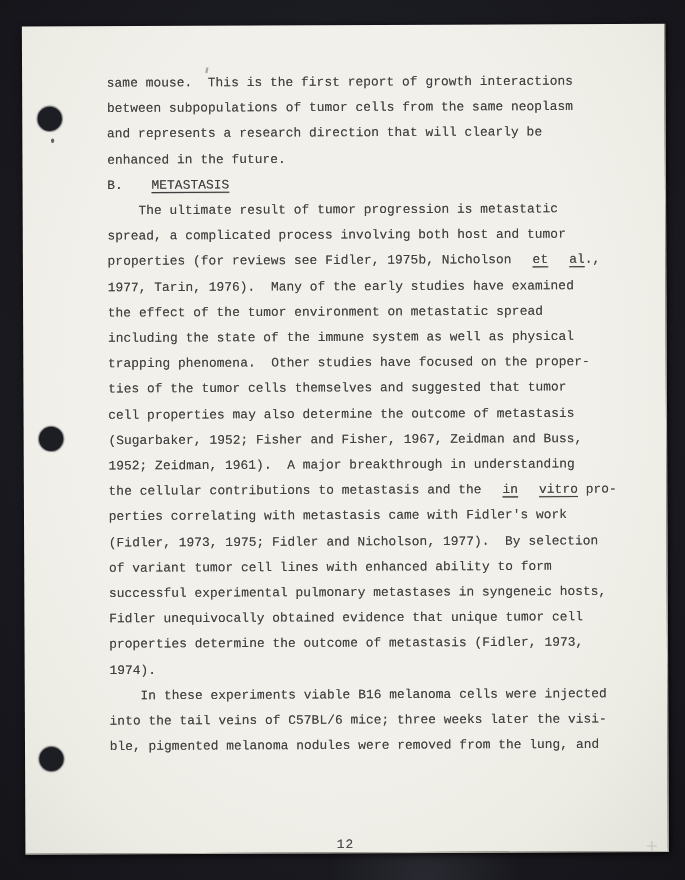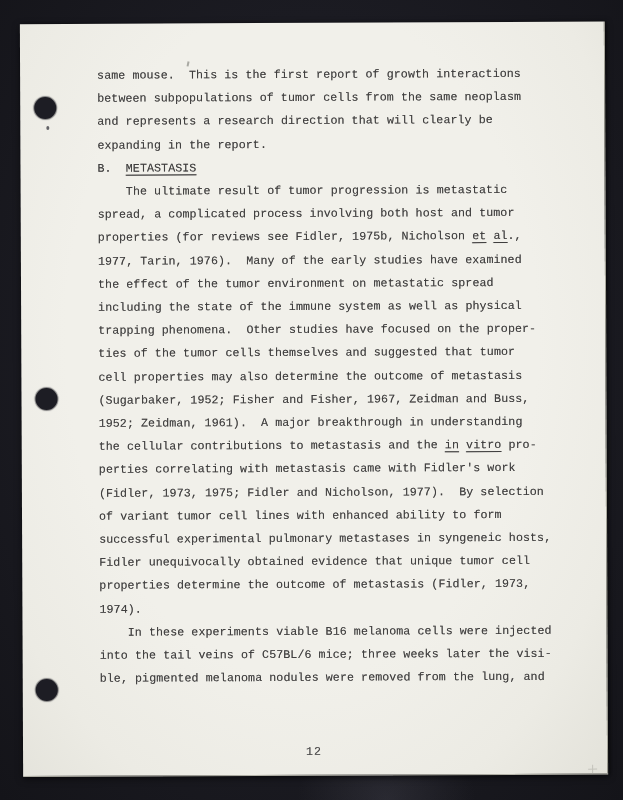--- a/index.html
+++ b/index.html
@@ -47,44 +47,45 @@
     white-space:pre;
     font-size:11.7px;line-height:23.2px;
     color:#403f3f;
     text-shadow:0 0 0.6px rgba(64,63,63,0.55);
     letter-spacing:0.05px;
   }
   .tline .u{
     text-decoration:underline;
     text-decoration-thickness:1px;
     text-underline-offset:3px;
+    margin-left:12px;
   }
   .page-number{
-    position:absolute;left:283px;top:718px;
+    position:absolute;left:283px;top:734px;
     font-size:11.7px;line-height:23.2px;color:#4c4b4b;
     text-shadow:0 0 0.6px rgba(76,75,75,0.5);
     letter-spacing:1px;
   }
 </style>
 </head>
 <body>
 
 <div class="page">
   <div class="hole h1"></div>
   <div class="hole h2"></div>
   <div class="hole h3"></div>
   <div class="speck"></div>
   <div class="stray-mark"></div>
   <div class="corner-mark"></div>
 
   <div class="text-block">
       <div class="tline"><span>same mouse.  This is the first report of growth interactions</span></div>
       <div class="tline"><span>between subpopulations of tumor cells from the same neoplasm</span></div>
       <div class="tline"><span>and represents a research direction that will clearly be</span></div>
-      <div class="tline"><span>expanding in the report.</span></div>
+      <div class="tline"><span>enhanced in the future.</span></div>
       <div class="tline"><span>B.  </span><span class="u">METASTASIS</span></div>
       <div class="tline"><span>    The ultimate result of tumor progression is metastatic</span></div>
       <div class="tline"><span>spread, a complicated process involving both host and tumor</span></div>
       <div class="tline"><span>properties (for reviews see Fidler, 1975b, Nicholson </span><span class="u">et</span><span> </span><span class="u">al</span><span>.,</span></div>
       <div class="tline"><span>1977, Tarin, 1976).  Many of the early studies have examined</span></div>
       <div class="tline"><span>the effect of the tumor environment on metastatic spread</span></div>
       <div class="tline"><span>including the state of the immune system as well as physical</span></div>
       <div class="tline"><span>trapping phenomena.  Other studies have focused on the proper-</span></div>
       <div class="tline"><span>ties of the tumor cells themselves and suggested that tumor</span></div>
       <div class="tline"><span>cell properties may also determine the outcome of metastasis</span></div>

